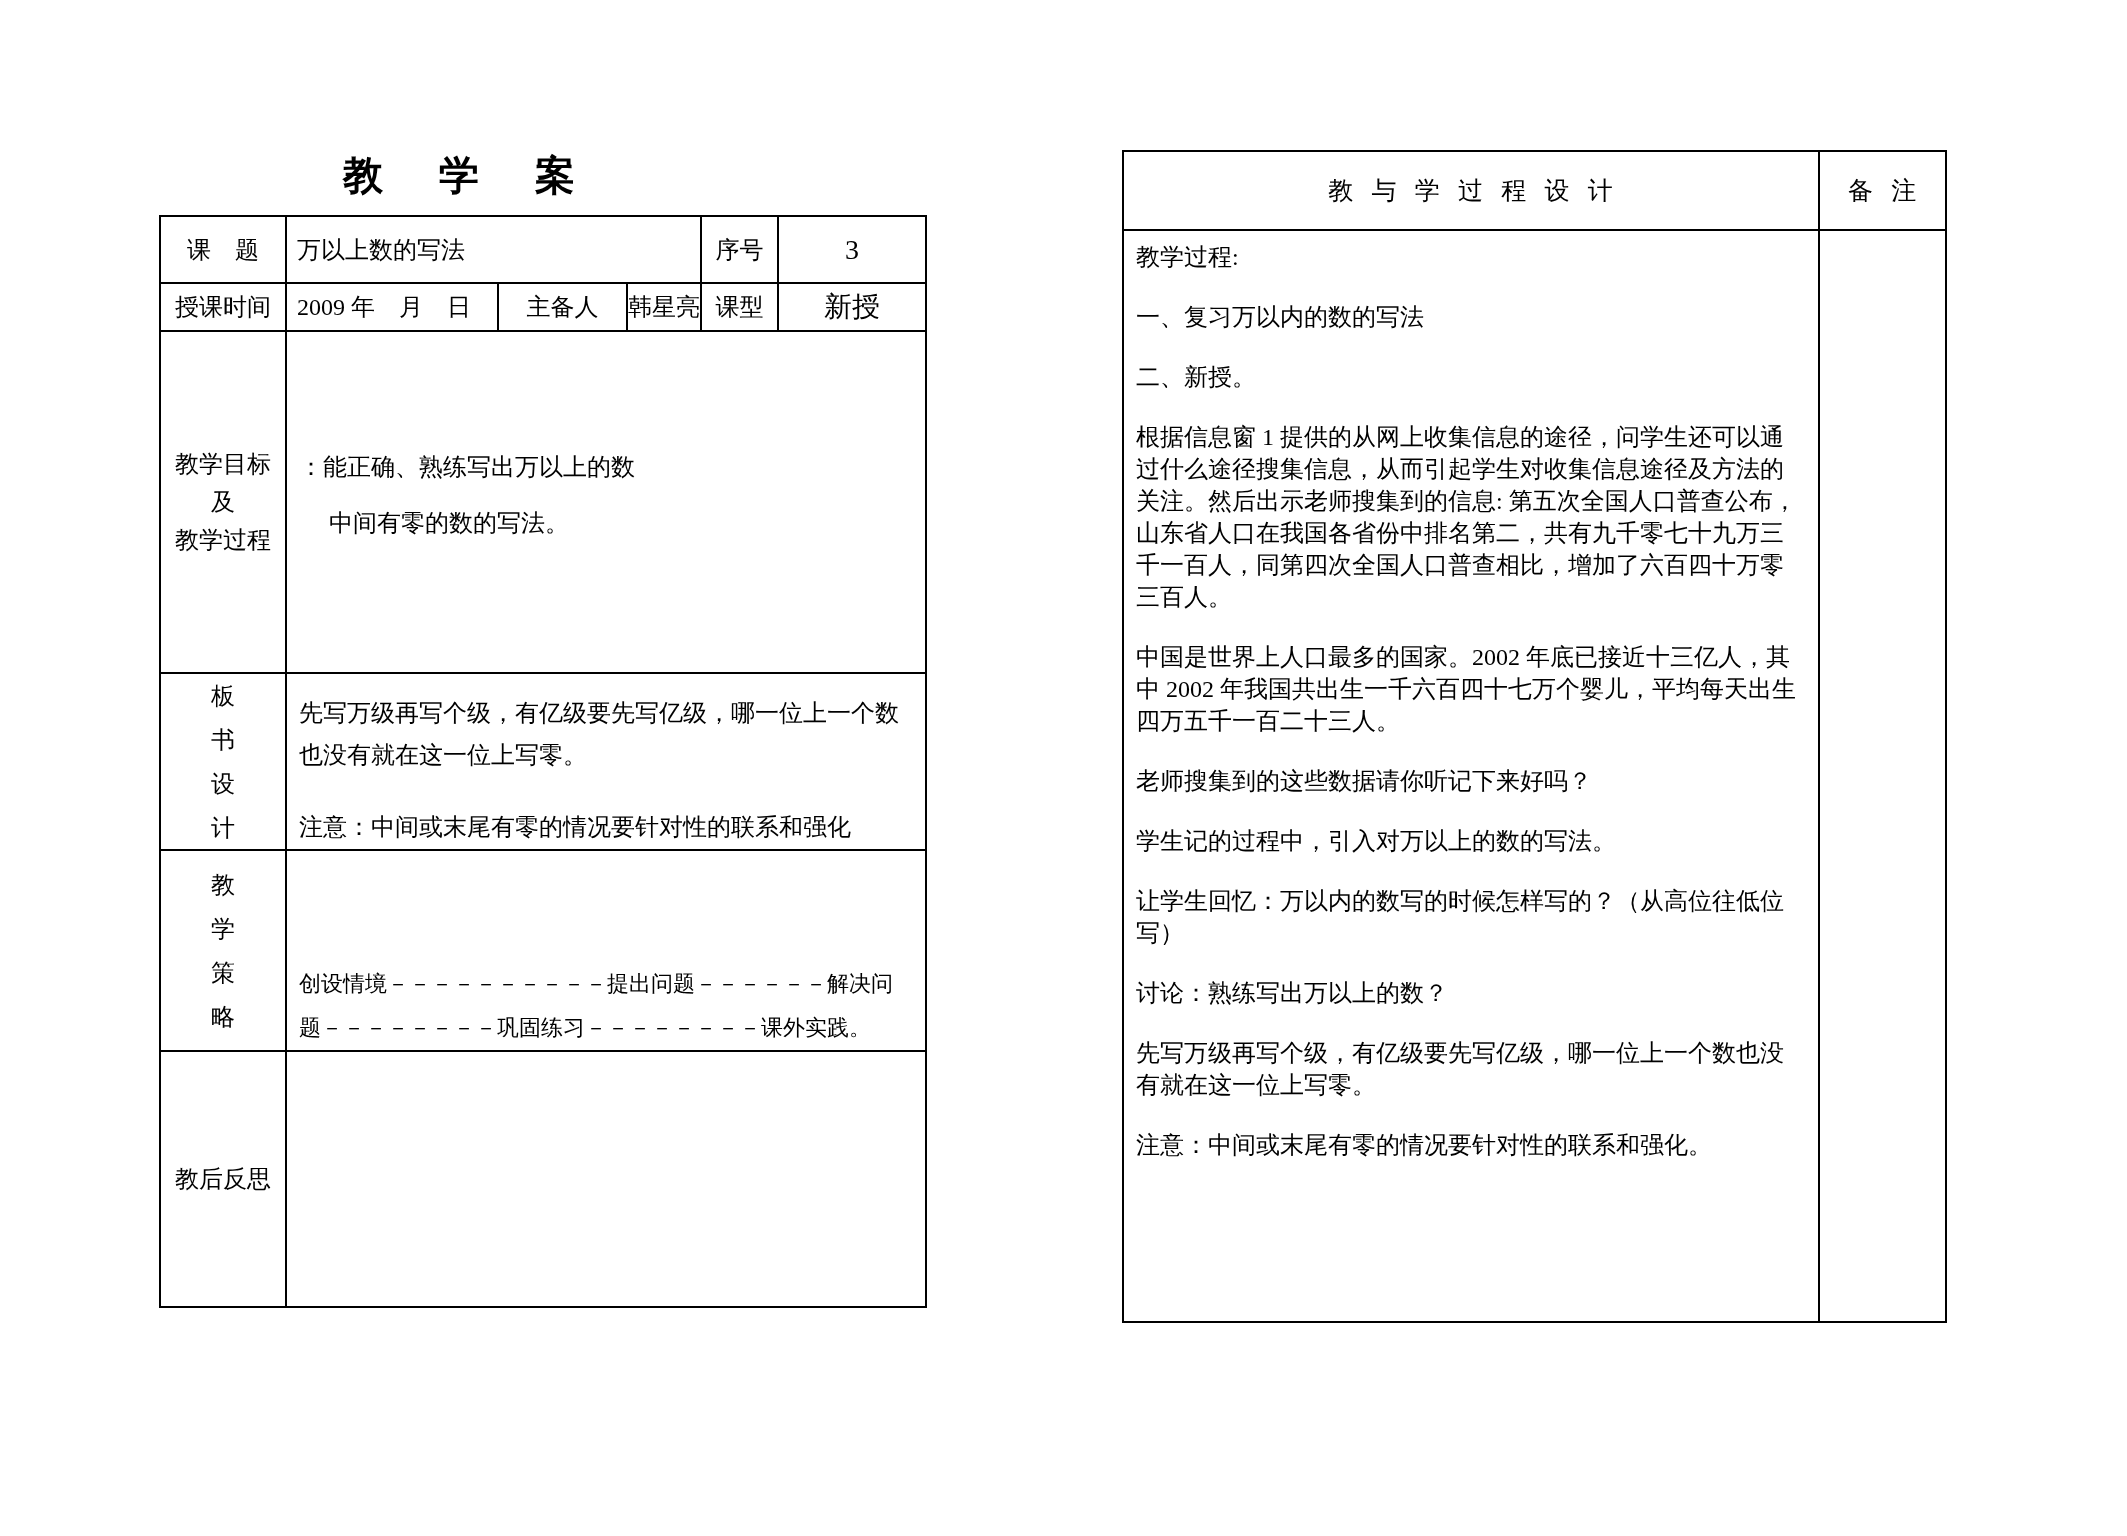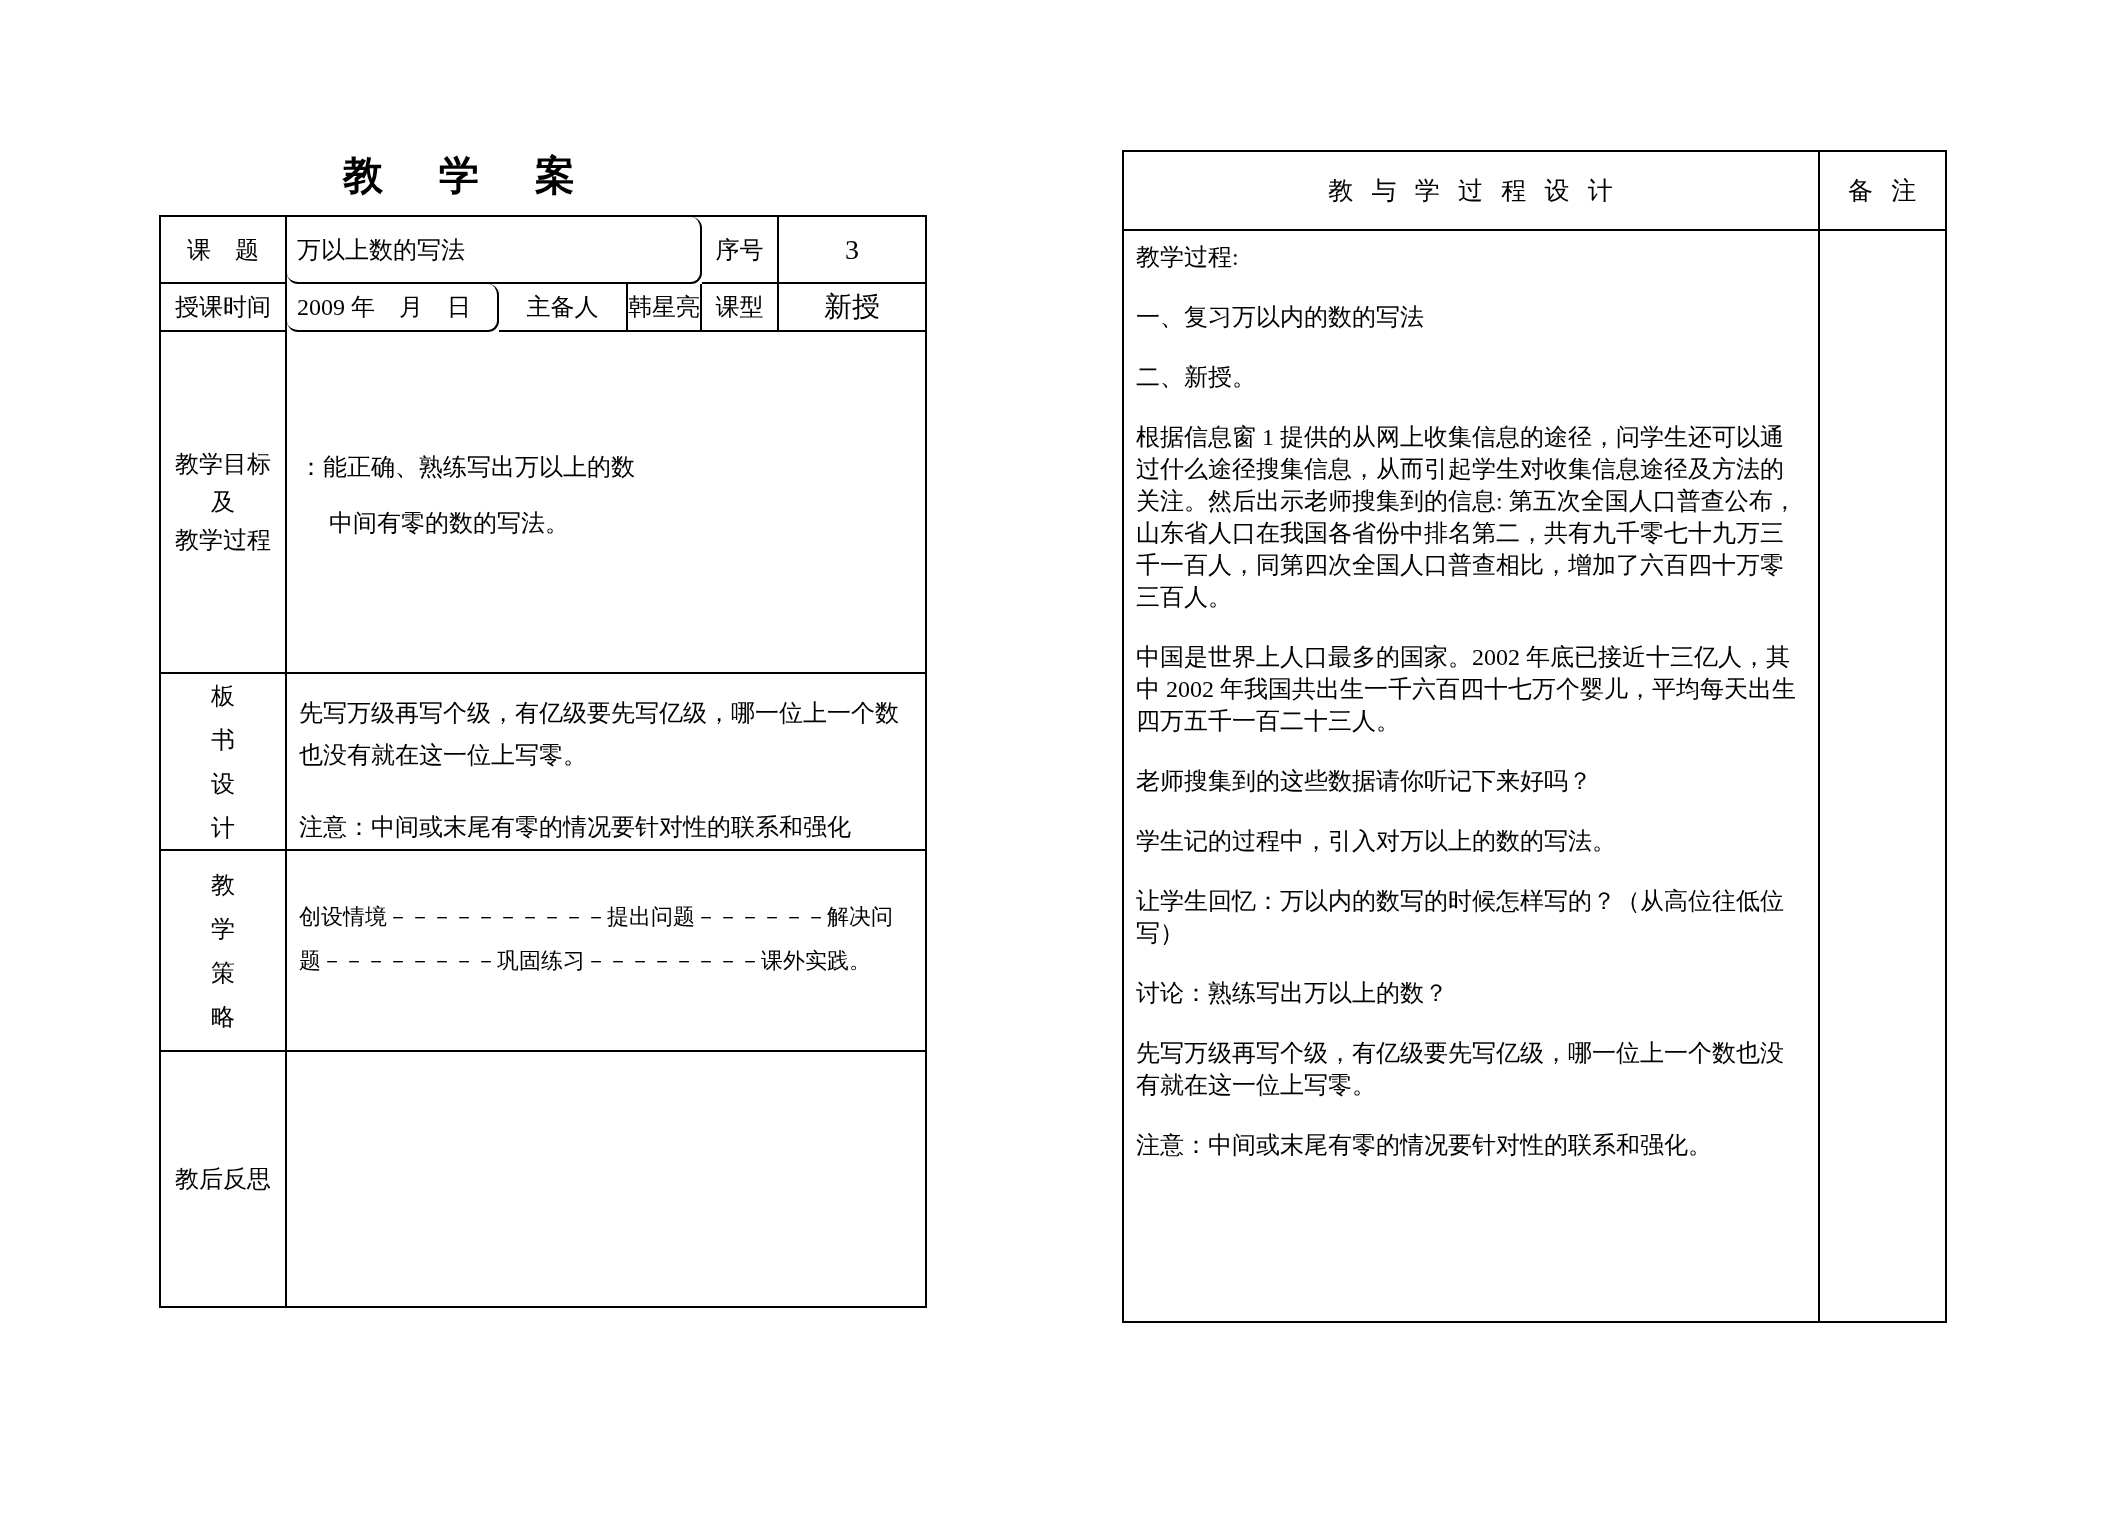--- a/index.html
+++ b/index.html
@@ -23,41 +23,41 @@
     box-sizing:border-box;
     border-right:2px solid #000;border-bottom:2px solid #000;
     font-size:24px;line-height:34px;
     display:flex;align-items:center;
     overflow:hidden;
   }
   .cell.noR{border-right:none;}
   .trow.noB .cell{border-bottom:none;}
   .lab{justify-content:center;text-align:center;white-space:pre-line;}
   .ctr{justify-content:center;text-align:center;}
-  .val{padding:4px 10px;border-radius:11px;}
+  .val{padding:4px 10px;}
   
   #ltable{left:159px;top:215px;width:768px;height:1093px;}
   .r1{height:67px;} .r2{height:48px;} .r3{height:342px;}
   .r4{height:177px;} .r5{height:201px;} .r6{flex:1;}
   #ltable{display:flex;flex-direction:column;}
   .w-lab{width:126px;}
   .w-r1val{width:415px;}
   .w-seq{width:77px;}
   .w-seqval{width:146px;font-size:28px;}
   .w-date{width:212px;}
   .w-prep{width:129px;}
   .w-prepv{width:74px;}
   .w-wide{width:638px;}
   .blk{flex-direction:column;align-items:stretch;padding:0 12px;}
   .blk .para{margin:0;white-space:pre-wrap;}
   .obj-cell{justify-content:center;}
   .obj-cell .para{line-height:42px;margin:0 0 14px 0;}
   .board-cell{justify-content:flex-start;padding-top:18px;}
   .board-cell .para{line-height:42px;margin:0 0 30px 0;}
-  .strat-cell{justify-content:flex-start;font-size:22px;margin-top:44px;}
+  .strat-cell{justify-content:flex-end;font-size:22px;margin-top:44px;}
   .strat-cell .para{line-height:44px;margin:0;}
   .tall-lab{line-height:44px;}
   .obj-lab{line-height:38px;}
   
   #rtable{left:1122px;top:150px;width:825px;height:1173px;display:flex;flex-direction:column;}
   .rhead{height:79px;}
   .rbody{flex:1;}
   .w-main{width:696px;}
   .w-remark{flex:1;}
   .head-cell{font-size:25px;word-spacing:10px;letter-spacing:1px;}

